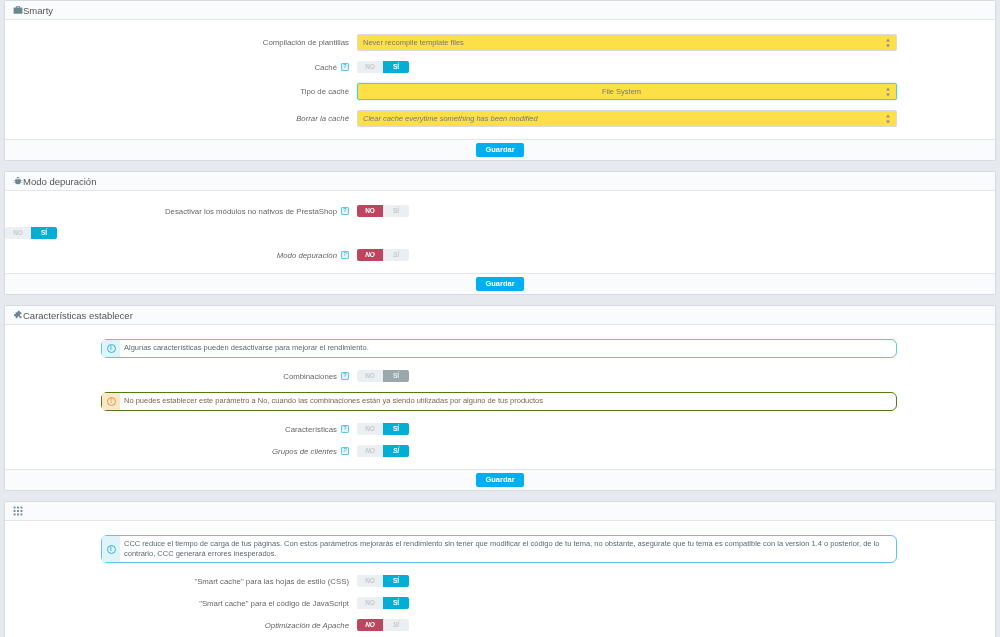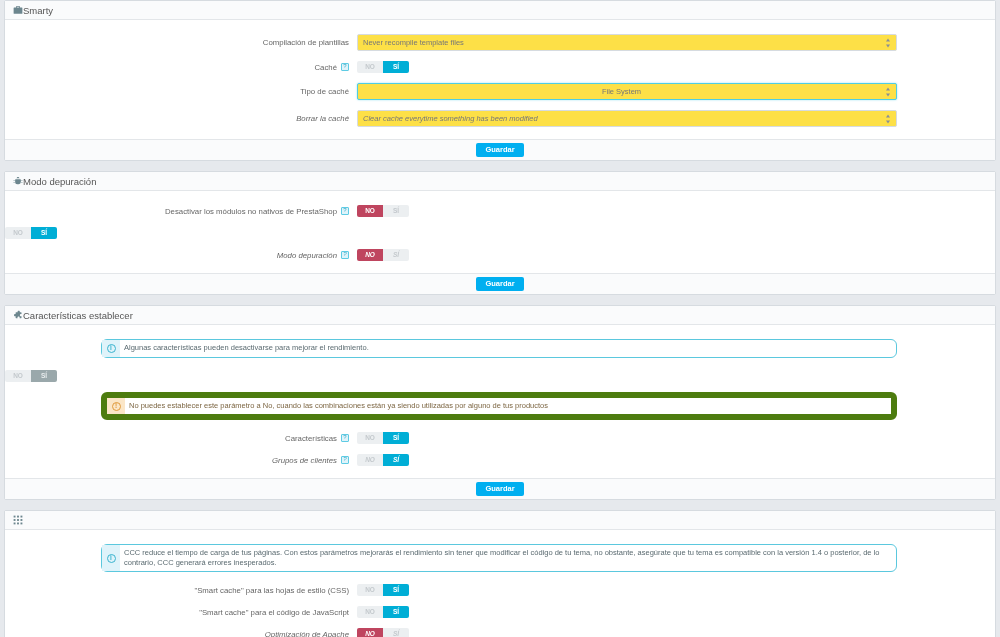--- a/index.html
+++ b/index.html
@@ -147,21 +147,21 @@
     min-height: 19px;
     font-size: 7.5px;
   }
   .alert .a-ico {
     width: 18px; flex: none;
     display: flex; align-items: center; justify-content: center;
   }
   .alert .a-txt { display: flex; align-items: center; padding: 3px 6px 3px 4px; line-height: 1.35; }
   .alert.info { border: 1px solid #5bc8de; background: #fff; color: #5a6a70; }
   .alert.info .a-ico { background: #dff3fa; }
-  .alert.warn { border: 6px solid #4d7c0f; background: #fff; color: #7d6744; }
+  .alert.warn { border: 1px solid #4d7c0f; background: #fff; color: #7d6744; }
   .alert.warn .a-ico { background: #fbe6c7; }
   .circ-ico { width: 9px; height: 9px; border-radius: 50%; border: 1px solid currentColor; display: flex; align-items: center; justify-content: center; font-size: 6.5px; font-weight: bold; line-height: 1; }
   .alert.info .circ-ico { color: #3ab4cf; }
   .alert.warn .circ-ico { color: #e09a3c; }
 </style>
 </head>
 <body>
 
 <div class="page">
   <div id="panels-root">
@@ -293,20 +293,24 @@
         <div class="panel-body">
           <div class="alert-row">
             <div class="alert info">
               <div class="a-ico">
                 <span class="circ-ico">i</span>
               </div>
               <div class="a-txt">Algunas características pueden desactivarse para mejorar el rendimiento.</div>
             </div>
           </div>
           <div class="form-row">
+            <div class="lbl">
+              <span>Combinaciones</span>
+              <span class="help-ico"></span>
+            </div>
             <div class="ctl">
               <div class="switch">
                 <span class="off-state">NO</span>
                 <span class="on-yes-dis">SÍ</span>
               </div>
             </div>
           </div>
           <div class="alert-row">
             <div class="alert warn">
               <div class="a-ico">

